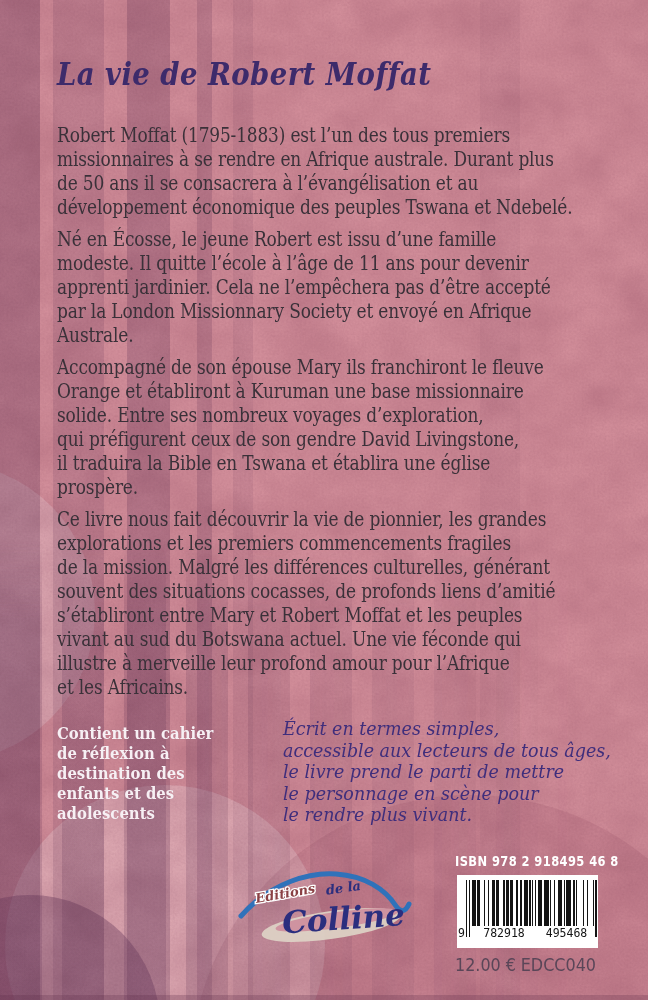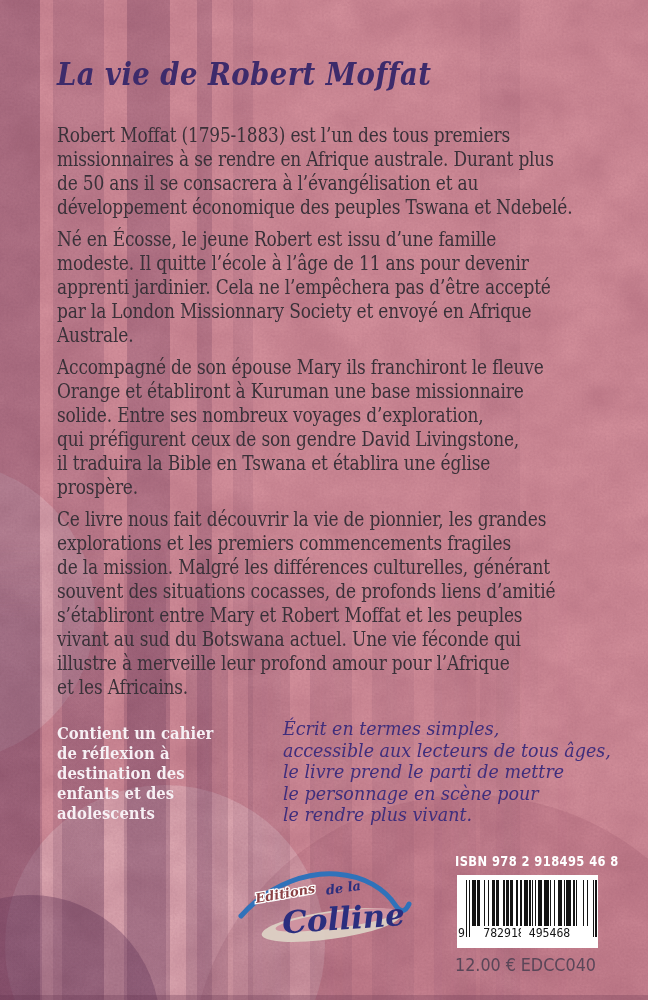--- a/index.html
+++ b/index.html
@@ -77,21 +77,21 @@
   .barcode-bars{position:absolute;left:9px;top:5px;display:flex;align-items:flex-start;}
   .bcm{width:1.38px;height:46px;flex:0 0 auto;}
   .bcm.on{background:#141414;}
   .bcm.tall.on{height:57px;}
   .bc-num{
     position:absolute;top:51px;font-family:"DejaVu Sans Mono",monospace;
     font-size:11.5px;color:#141414;background:#fff;text-align:center;line-height:15px;
   }
   .bc-first{left:0px;width:9px;background:transparent;}
   .bc-g1{left:14px;width:66px;}
-  .bc-g2{left:64px;width:57px;}
+  .bc-g2{left:81px;width:57px;}
   .price-row{
     position:absolute;left:455px;top:955px;width:150px;
     font-family:"DejaVu Sans",sans-serif;font-size:17px;
     color:var(--c-price,#5a4658);
     display:flex;justify-content:space-between;
     transform:scaleX(.94);transform-origin:0 0;
   }
   
   .logo{position:absolute;left:233px;top:864px;width:180px;height:90px;overflow:visible;}
   .lg-ed{font-family:"DejaVu Serif",serif;font-style:italic;font-weight:bold;font-size:13px;

